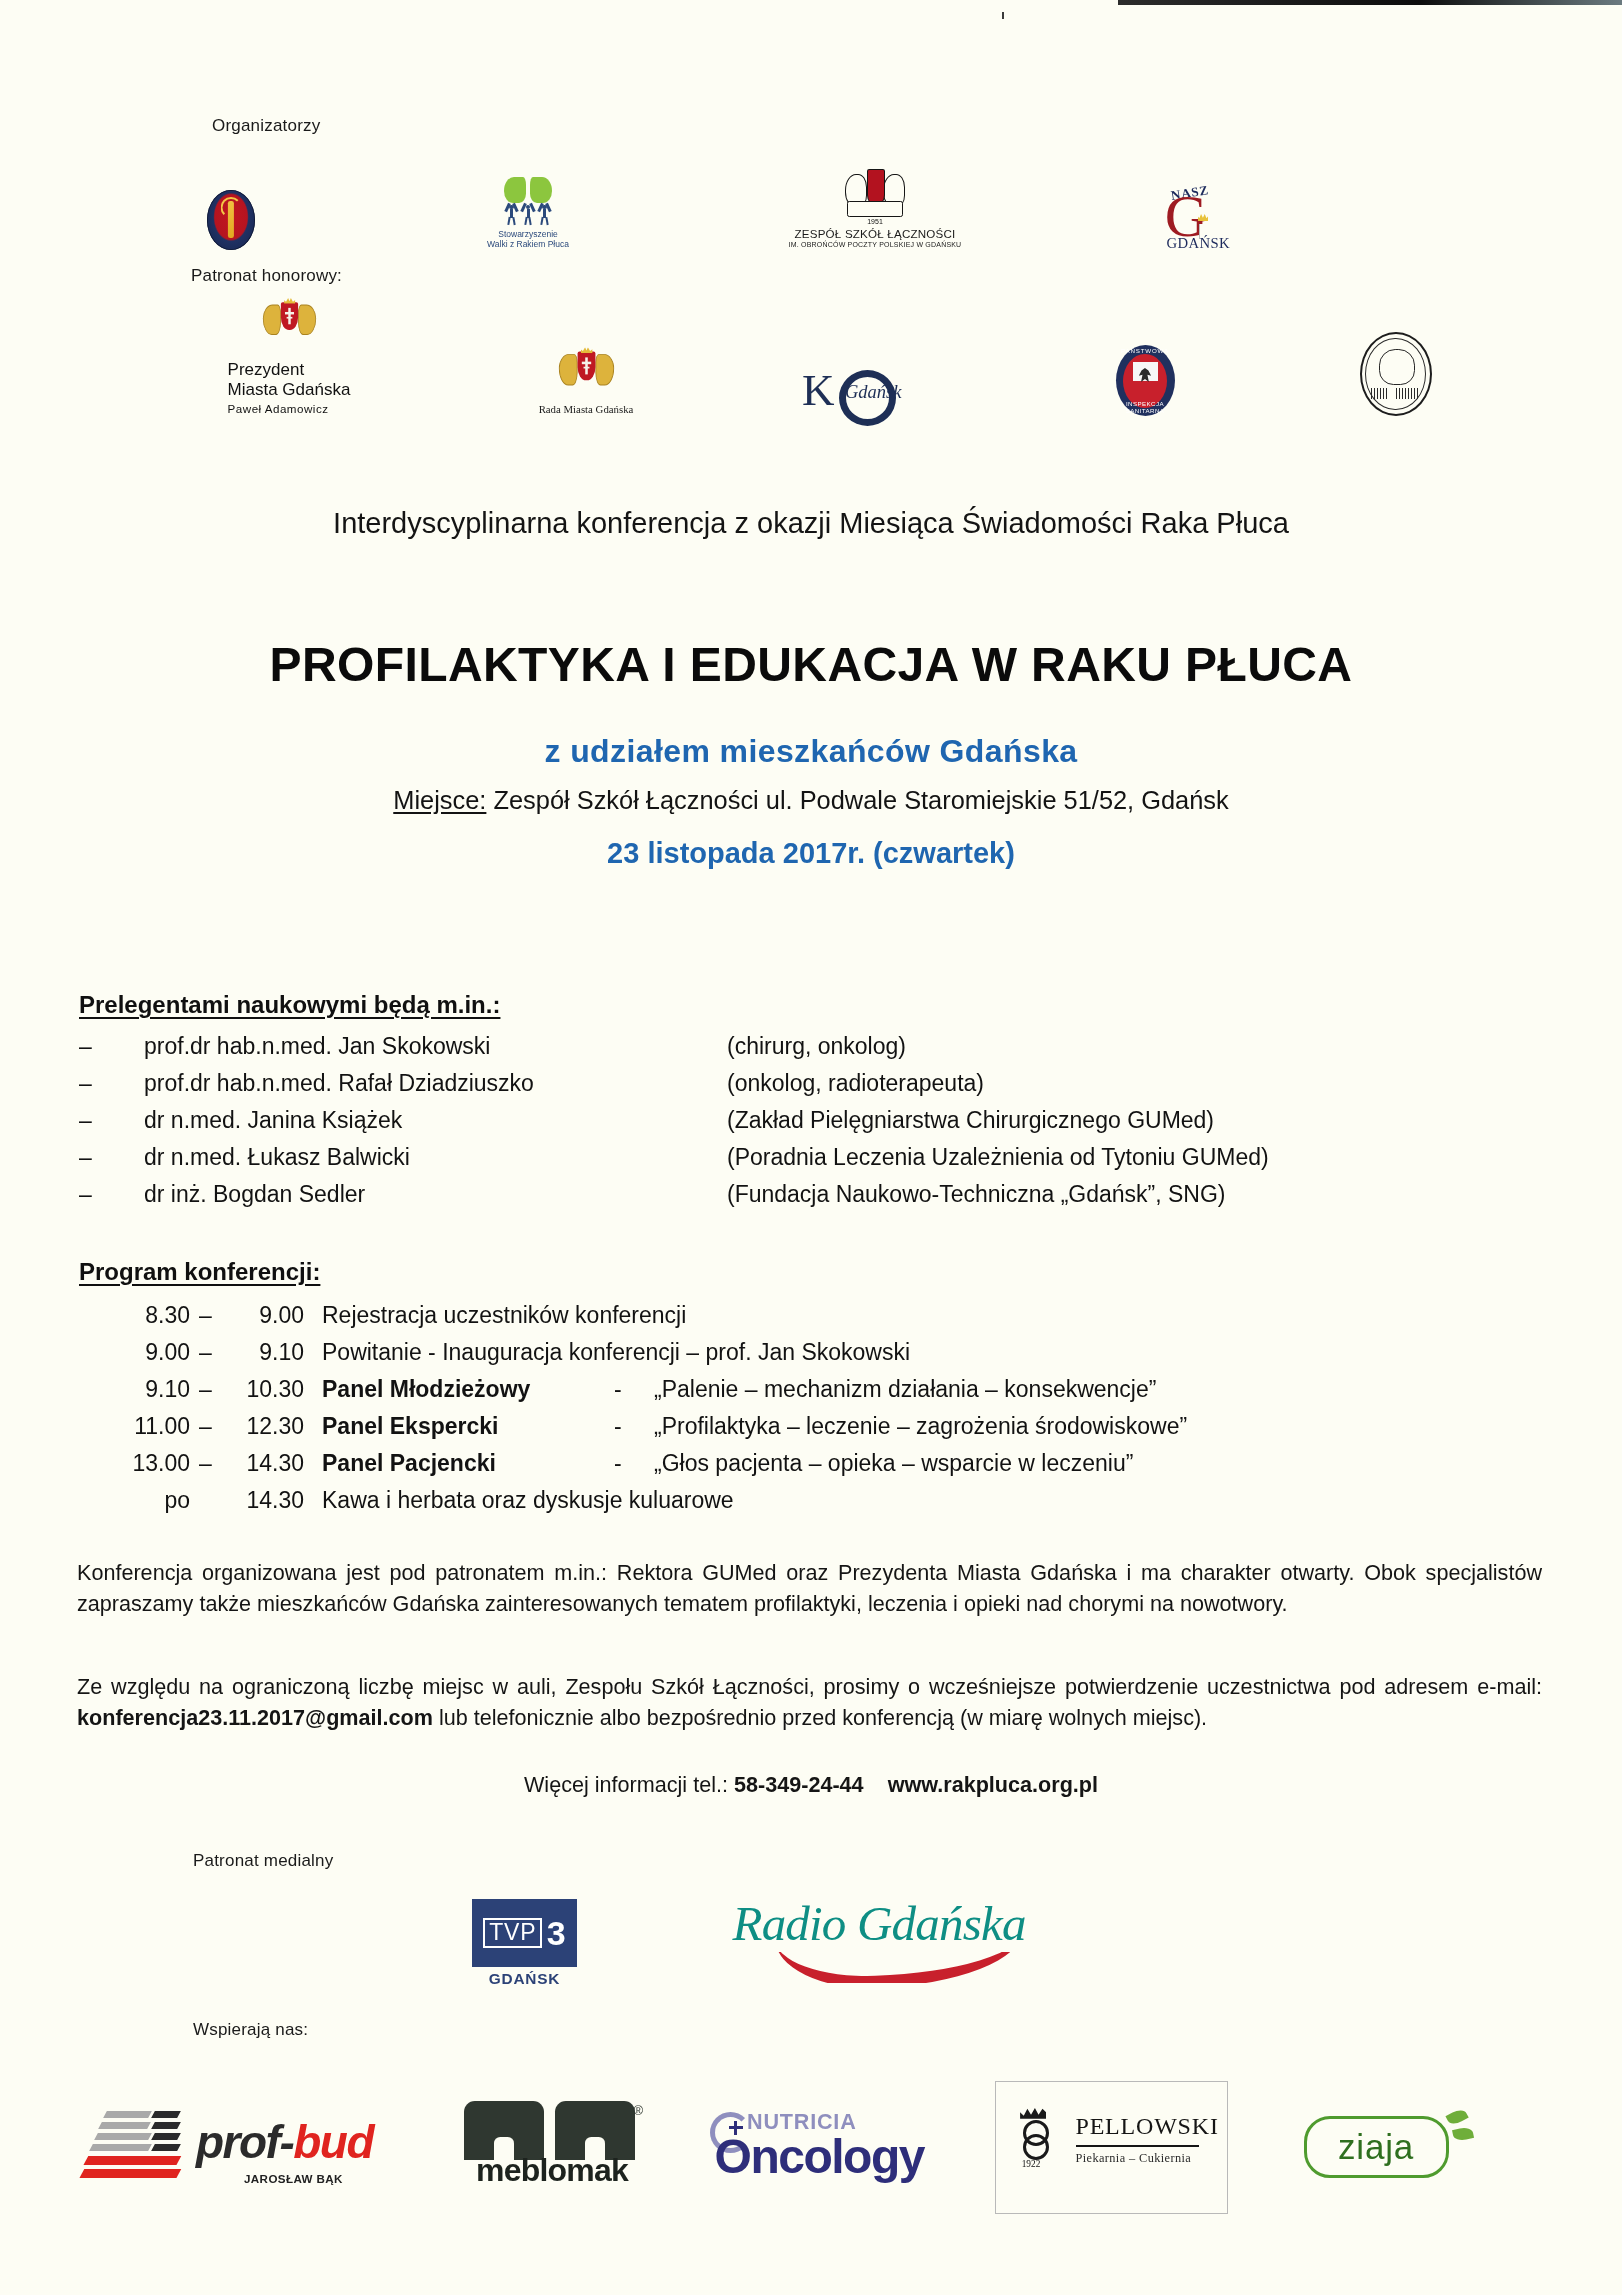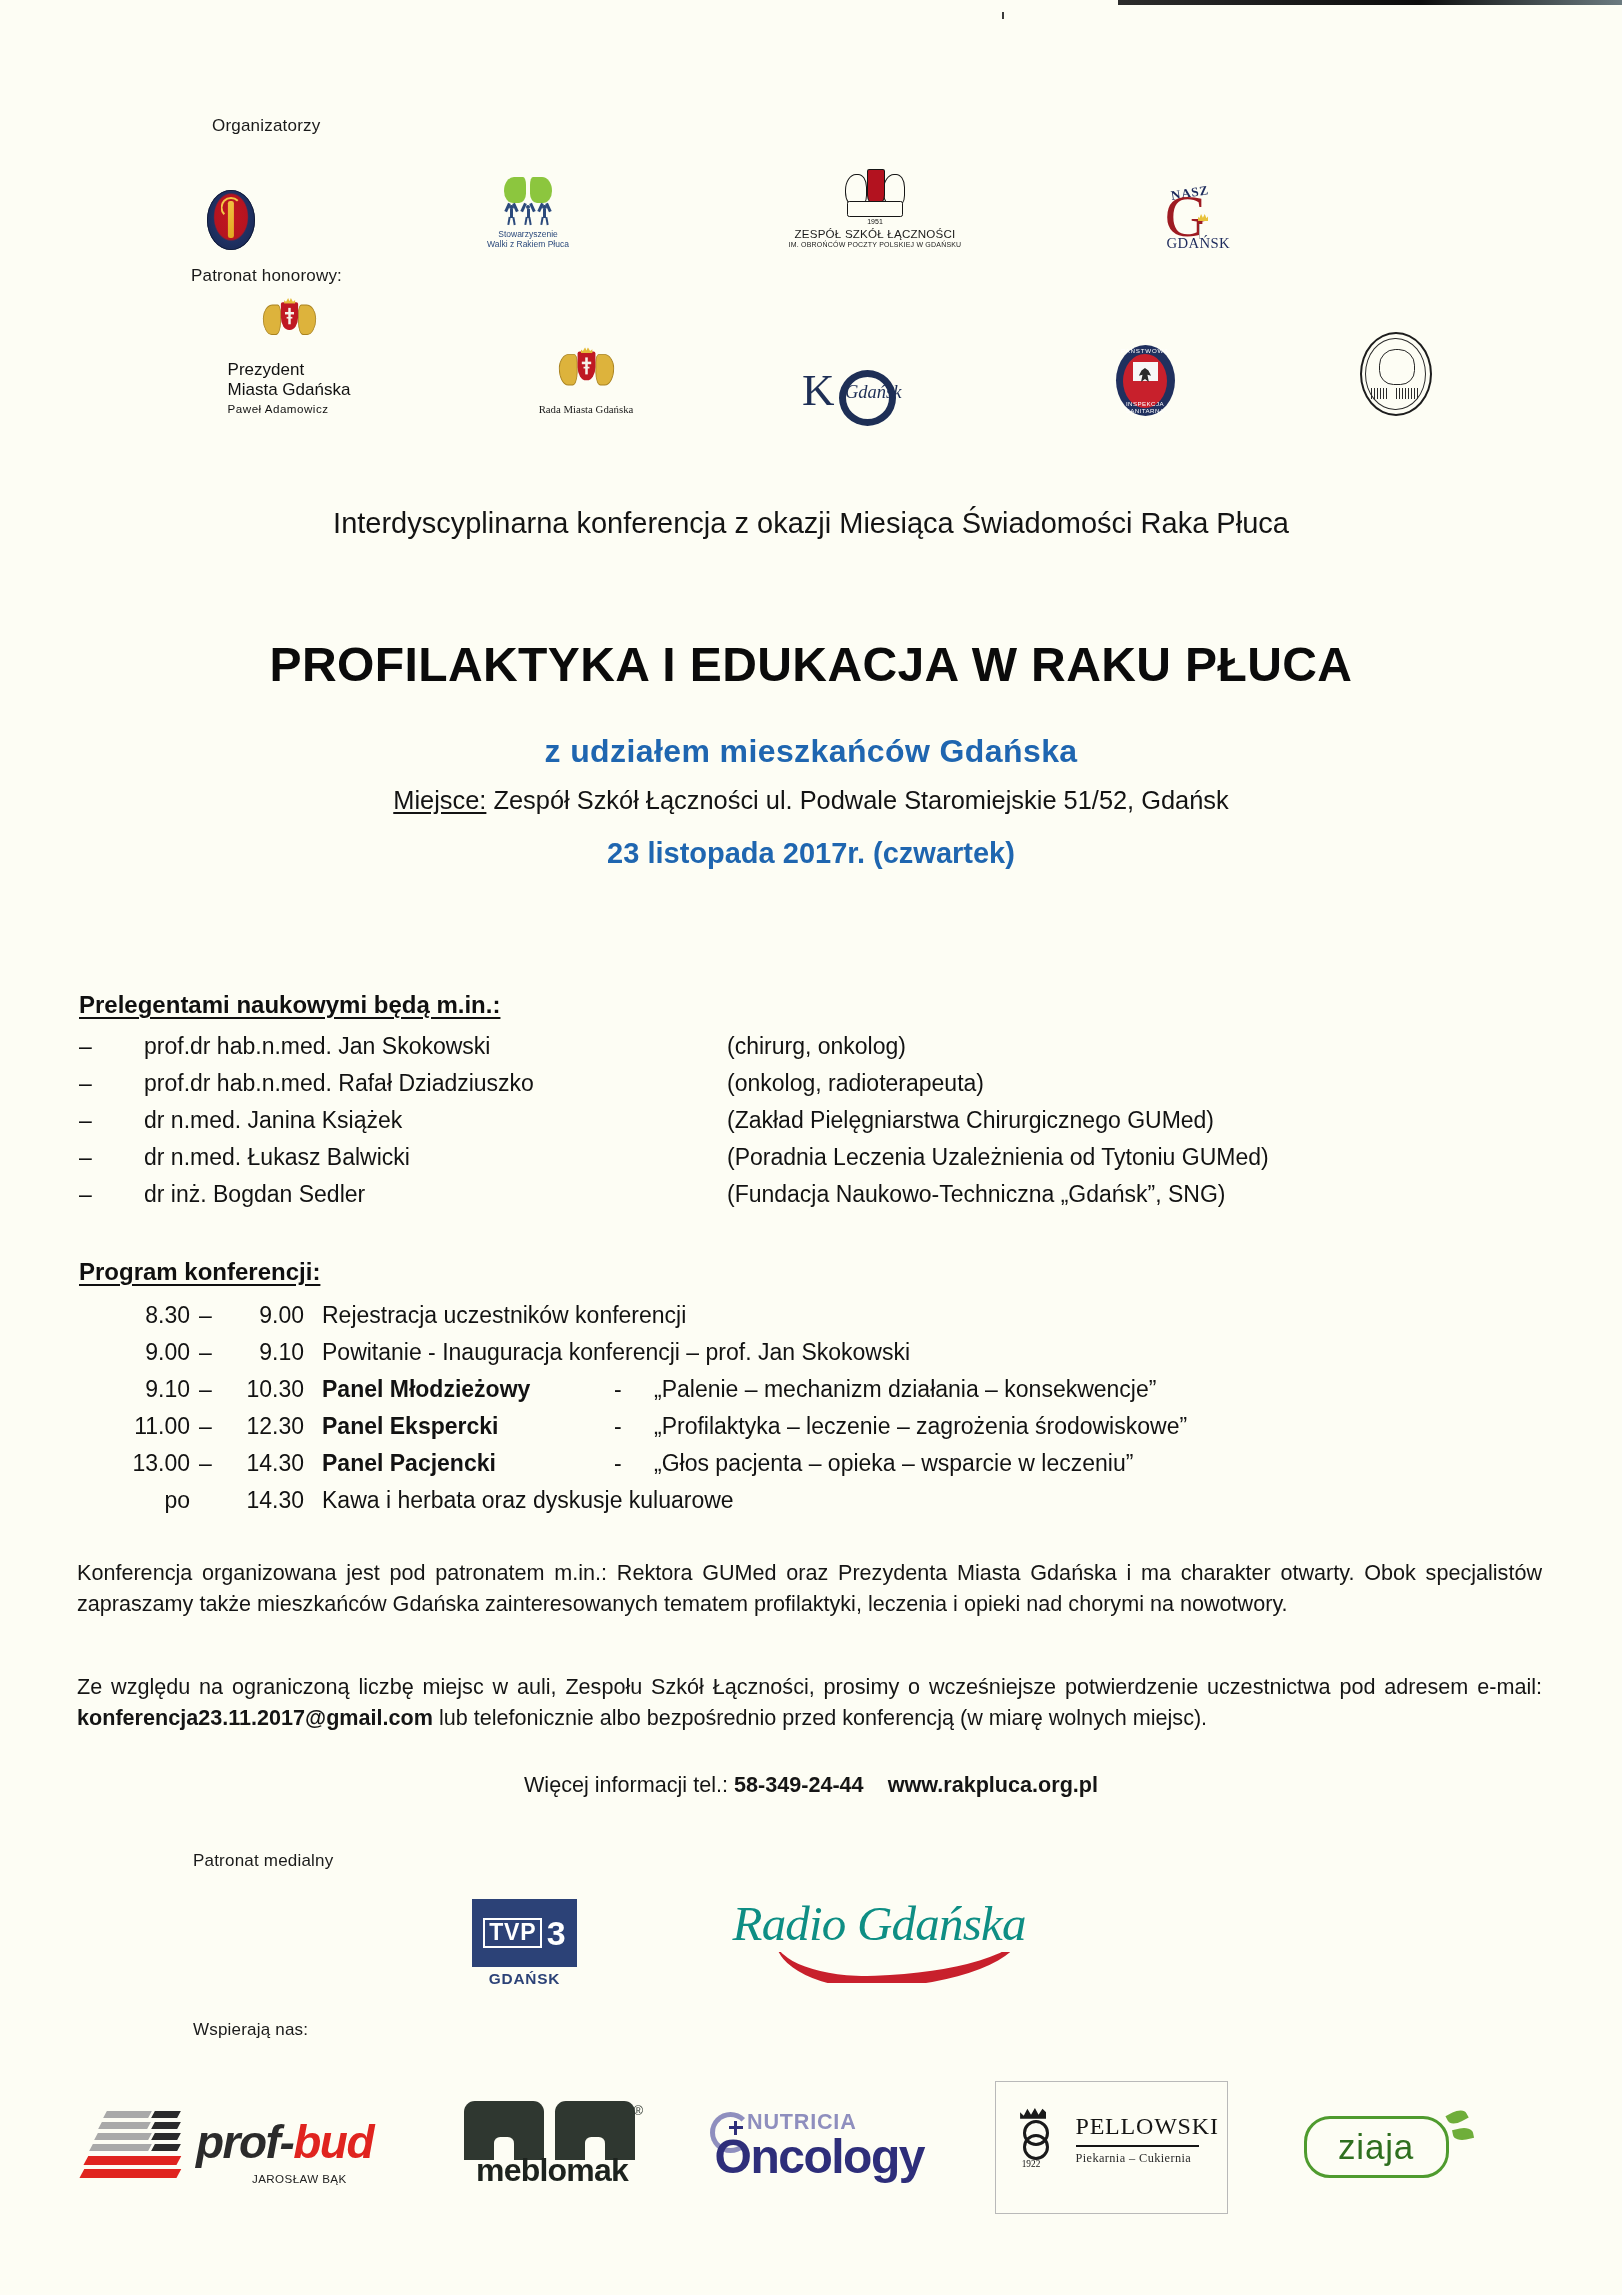--- a/index.html
+++ b/index.html
@@ -122,21 +122,21 @@
   .engr .ring2{position:absolute;inset:3.9px;border:0.8px solid #2a2a2a;border-radius:50%;}
   .engr .fig{position:absolute;left:50%;top:15.4px;margin-left:-17px;width:34px;height:34px;
     border:1.5px solid #262626;border-radius:45% 45% 40% 40%;}
   .engr .grnd{position:absolute;left:9.3px;right:9.3px;bottom:15.4px;height:10.8px;
     background:repeating-linear-gradient(90deg,#2a2a2a 0 0.8px,transparent 0.8px 3.1px);}
 
   
   .tvp{width:105px;height:89px;position:relative;}
   .tvp .box{width:105px;height:68px;background:#2c4277;display:flex;align-items:center;
     justify-content:center;gap:4.6px;}
-  .tvp .tvpw{border:2.3px solid #fff;padding:1.5px 3.9px;color:#fff;font-size:23px;font-weight:700;
+  .tvp .tvpw{border:2.3px solid #fff;padding:1.5px 3.9px;color:#fff;font-size:23px;font-weight:400;
     letter-spacing:0.8px;line-height:1;font-family:"Liberation Sans",sans-serif;}
   .tvp .three{color:#fff;font-size:34px;font-weight:700;line-height:1;}
   .tvp .gd{position:absolute;left:0;right:0;bottom:0;text-align:center;color:#2c4277;
     font-size:15.4px;font-weight:700;letter-spacing:0.8px;}
 
   
   .rg{width:324px;height:89px;position:relative;}
   .rg .txt{font-family:"Liberation Serif",serif;font-style:italic;font-size:49px;color:#0e8e84;
     line-height:1;letter-spacing:-0.8px;}
   .rg .swoosh{position:absolute;left:43px;bottom:4.6px;width:247px;height:31px;overflow:hidden;}
@@ -147,22 +147,22 @@
   
   .profbud{width:324px;height:85px;position:relative;}
   .profbud .bars{position:absolute;left:0;top:4.6px;width:100px;height:62px;}
   .profbud .bar{position:absolute;height:7px;background:#2b2b2b;transform:skewX(-28deg);}
   .profbud .bar.g{background:#a9a9a9;}
   .profbud .red{position:absolute;height:8.5px;background:#e0241f;transform:skewX(-28deg);}
   .profbud .word{position:absolute;left:99px;top:14px;font-size:46px;font-weight:700;
     font-style:italic;letter-spacing:-1.5px;line-height:1;}
   .profbud .w1{color:#2b2b2b;}
   .profbud .w2{color:#e0241f;}
-  .profbud .sub{position:absolute;left:147px;bottom:4.6px;font-size:11.6px;font-weight:400;color:#222;
-    letter-spacing:0.4px;margin-left:8px;}
+  .profbud .sub{position:absolute;left:147px;bottom:4.6px;font-size:11.6px;font-weight:700;color:#222;
+    letter-spacing:0.4px;}
 
   
   .mebl{width:185px;height:93px;position:relative;}
   .mebl .mm{position:absolute;left:4.6px;top:0;width:176px;height:59px;}
   .mebl .m{position:absolute;top:0;width:80px;height:59px;background:#2f3730;
     border-radius:10.8px 10.8px 0 0;}
   .mebl .m.a{left:0;} .mebl .m.b{left:91px;}
   .mebl .m .notch{position:absolute;left:50%;margin-left:-10px;bottom:0;width:20px;height:23px;
     background:#fdfdf4;border-radius:6.2px 6.2px 0 0;}
   .mebl .reg{position:absolute;right:-3.1px;top:1.5px;font-size:13px;color:#2f3730;}

